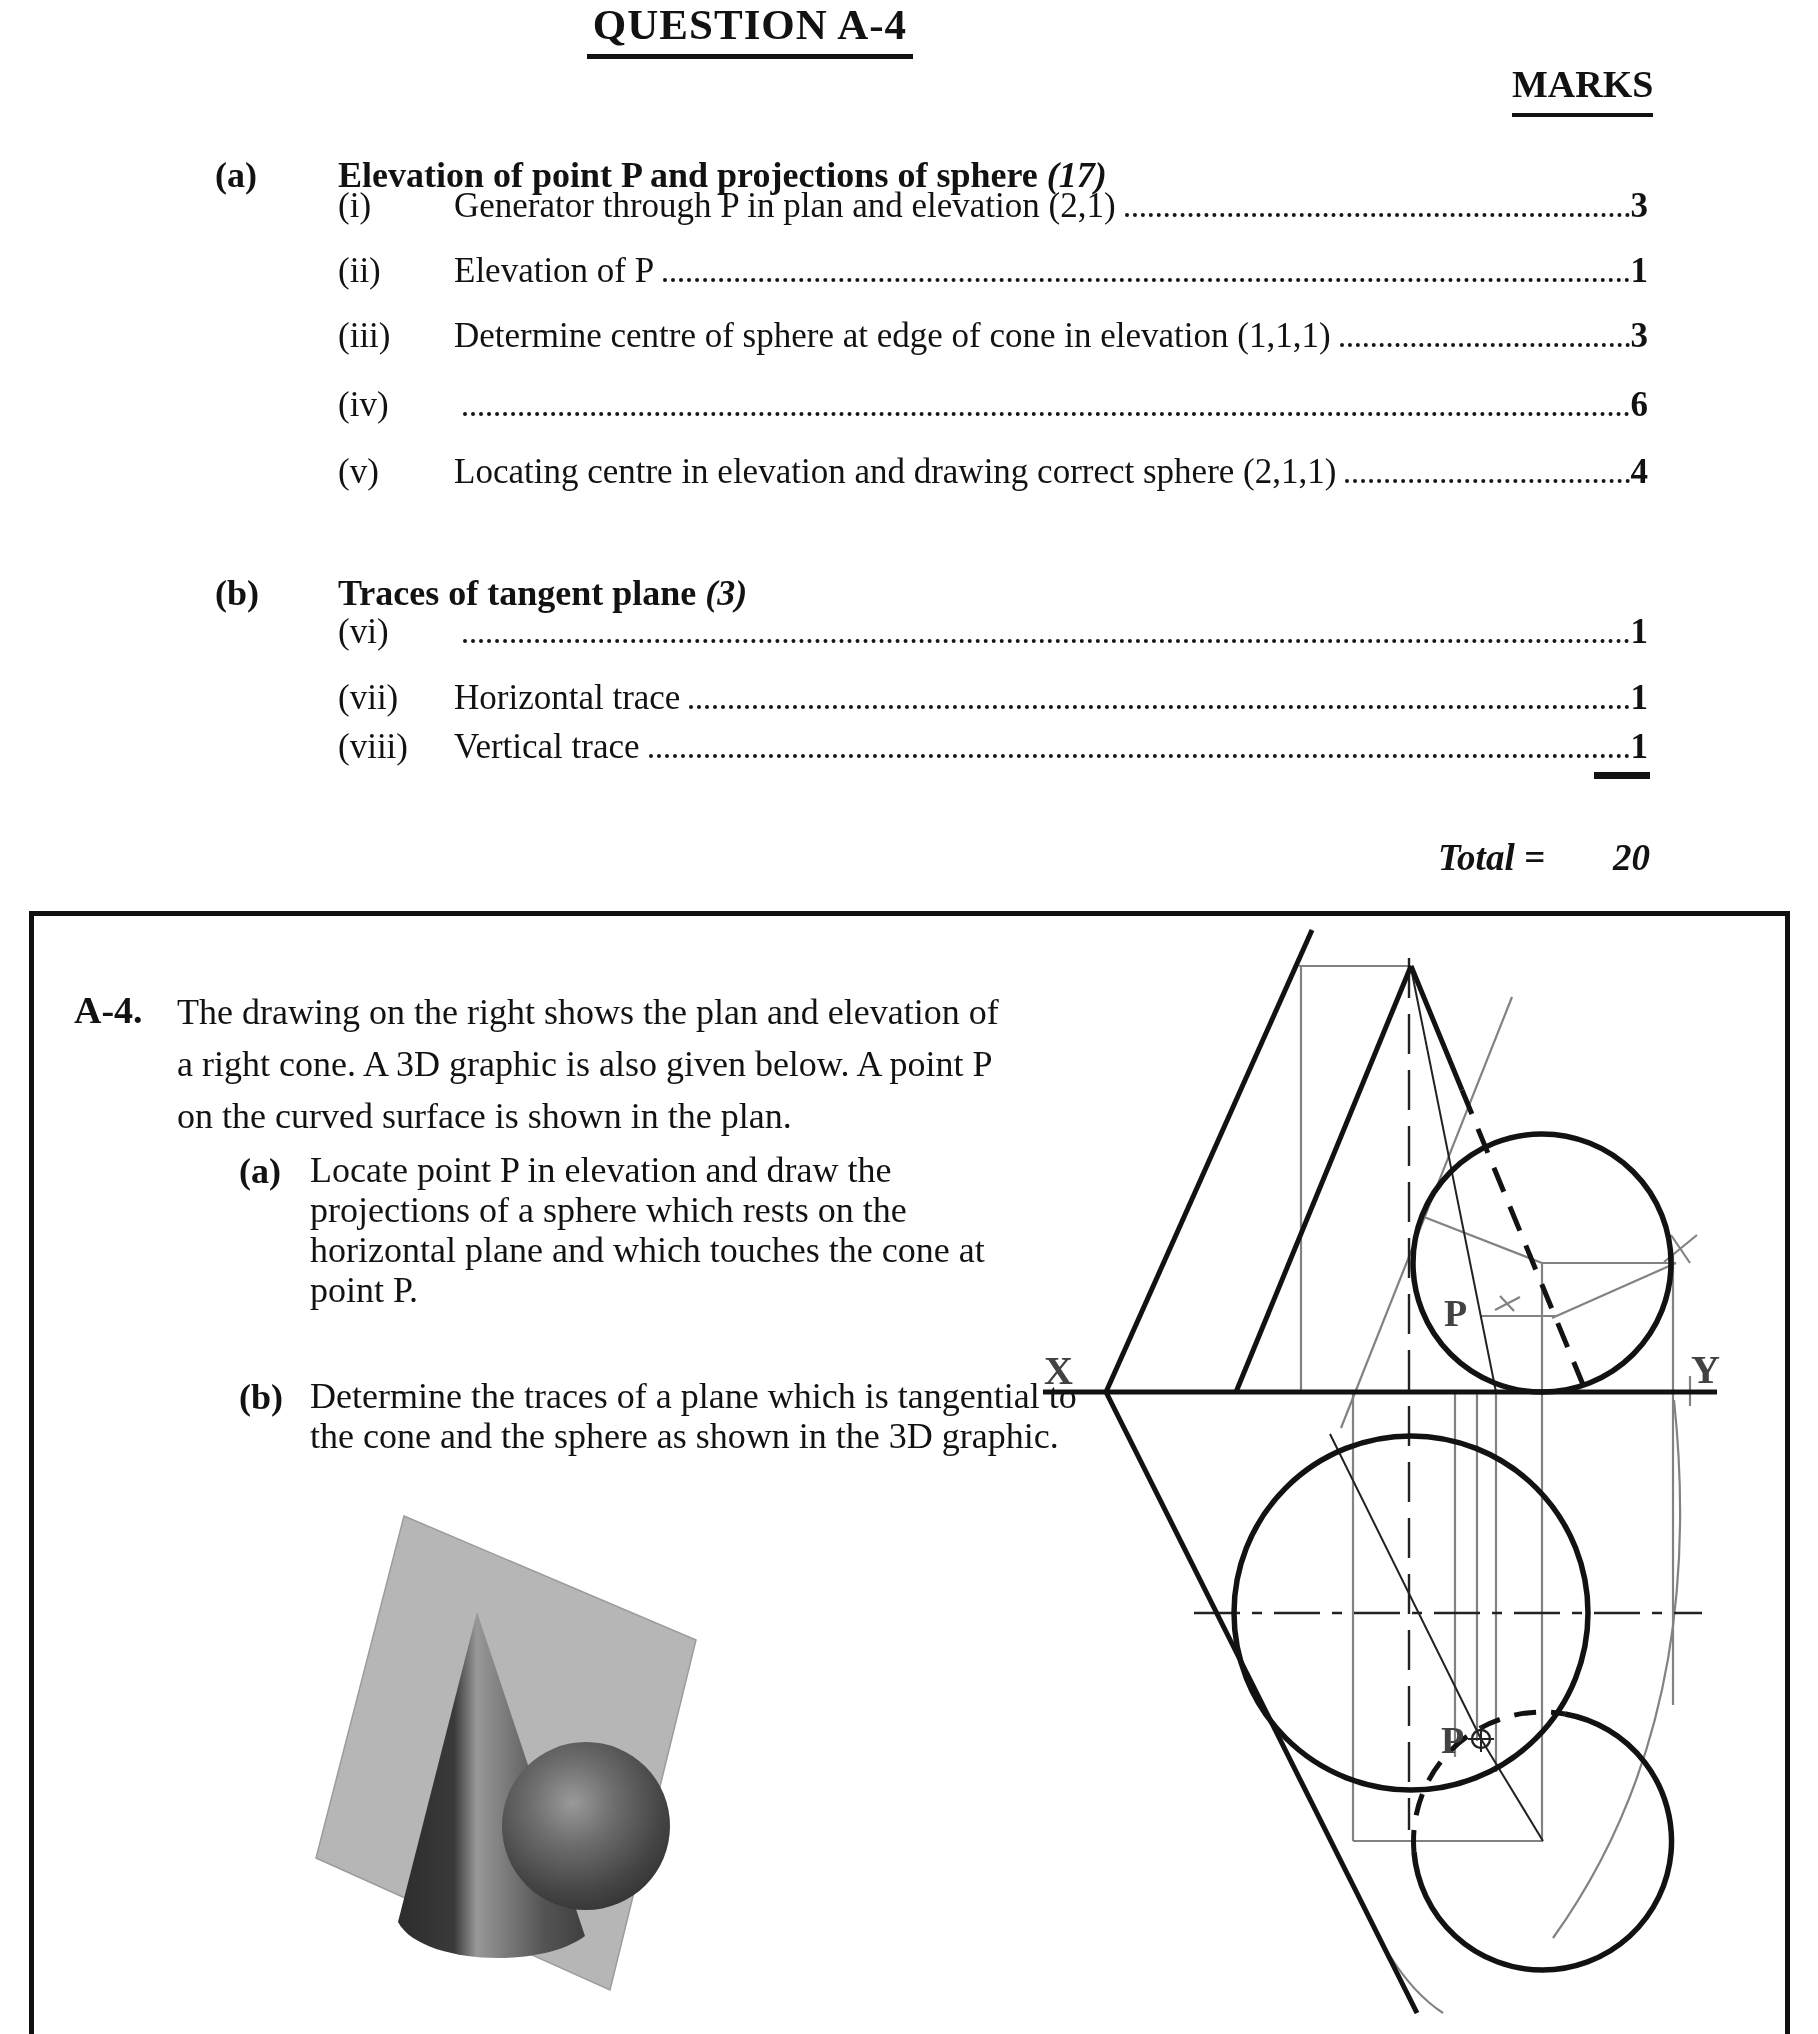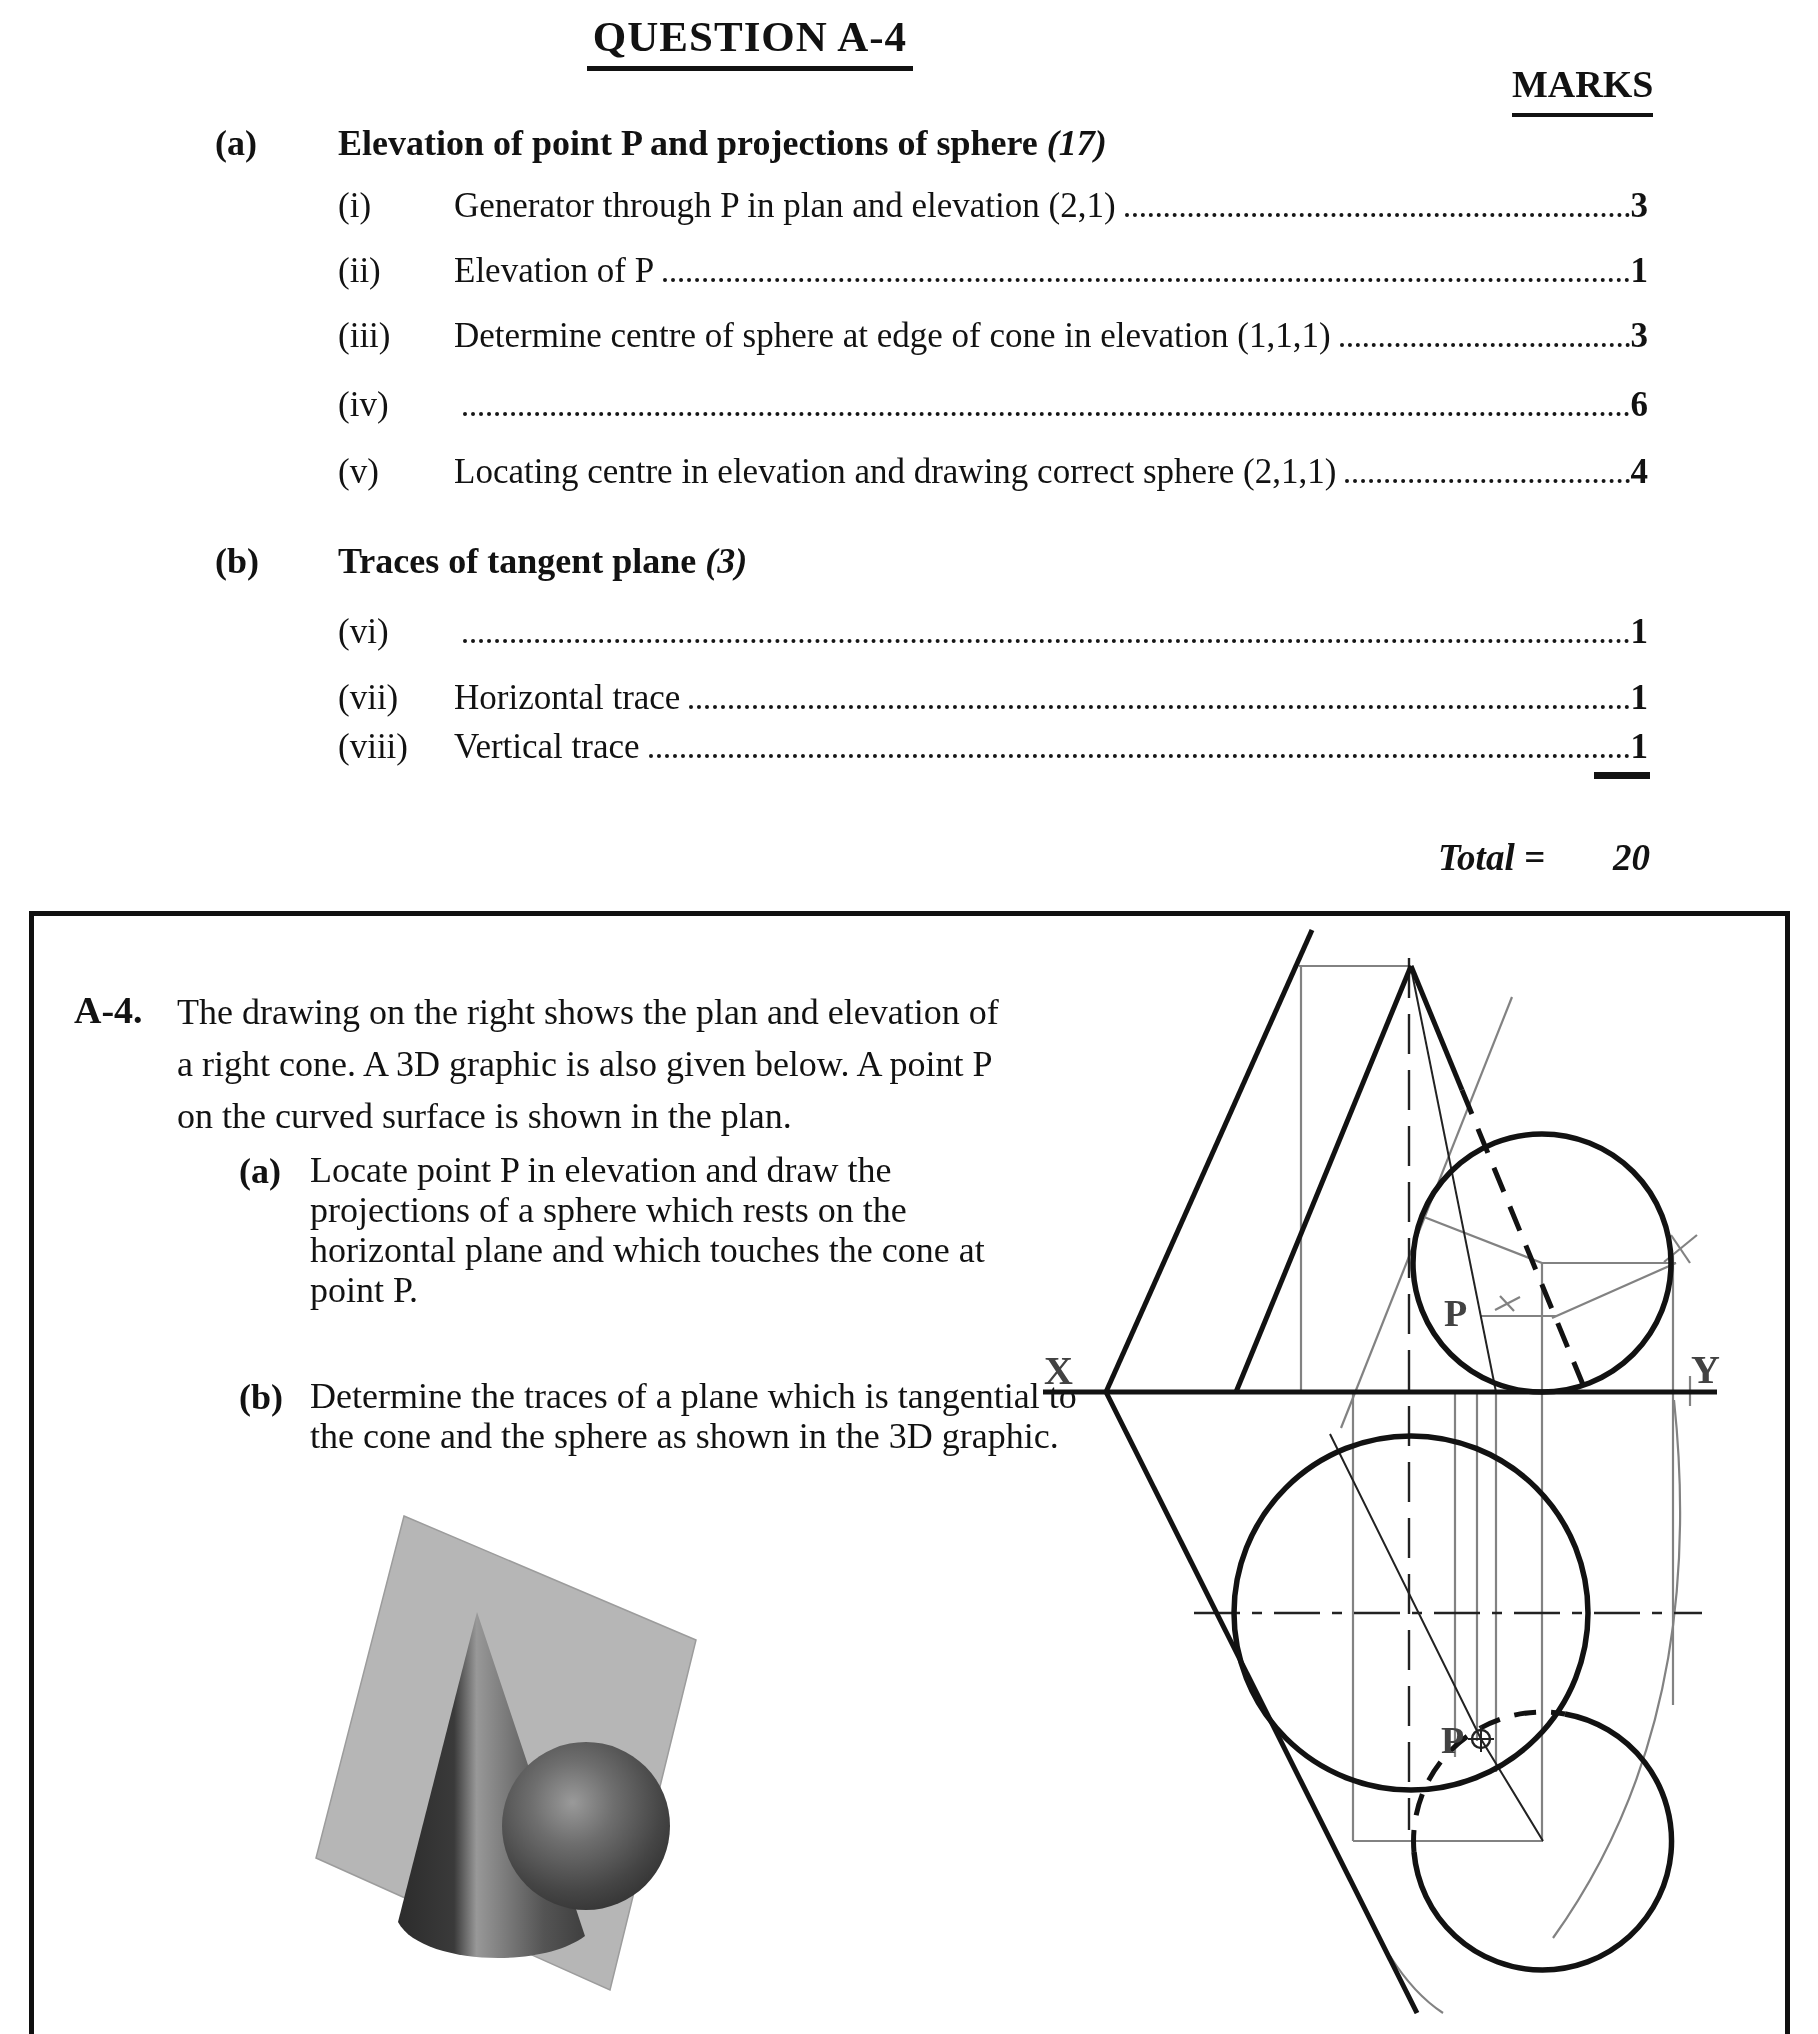--- a/index.html
+++ b/index.html
@@ -5,31 +5,31 @@
   html,body { margin:0; padding:0; }
   body {
     width:1818px; height:2034px; position:relative;
     background:#ffffff; color:#121212;
     font-family:"Liberation Serif","DejaVu Serif",serif;
     overflow:hidden;
   }
   .abs { position:absolute; }
 
   
-  #doc-title { top:12px; left:0; width:1444px; text-align:center; }
+  #doc-title { top:0; left:0; width:1444px; text-align:center; }
   #doc-title span{
     display:inline-block; transform:translateX(28px);
     font-size:43px; font-weight:bold; letter-spacing:1px;
     border-bottom:5px solid #121212; padding:0 6px 5px 6px;
   }
   #marks-header{
     top:62px; left:1512px; font-size:38px; font-weight:bold;
     border-bottom:4px solid #121212; padding-bottom:7px;
   }
-  .sec-row{ position:absolute; left:215px; font-size:36px; font-weight:bold; white-space:nowrap;}
+  .sec-row{ position:absolute; left:215px; font-size:36px; font-weight:bold; white-space:nowrap;margin-top:32px;}
   .sec-row .sec-label{ display:inline-block; width:123px; }
   .sec-row .sec-marks{ font-style:italic; }
   .mark-row{
     position:absolute; left:338px; right:170px;
     display:flex; align-items:baseline; font-size:35px;
   }
   .roman{ flex:none; width:116px; }
   .itext{ flex:none; white-space:nowrap; }
   .leader{ flex:1; min-width:24px; border-bottom:4px dotted #161616;
            align-self:flex-end; margin:0 1px 9px 9px; }

